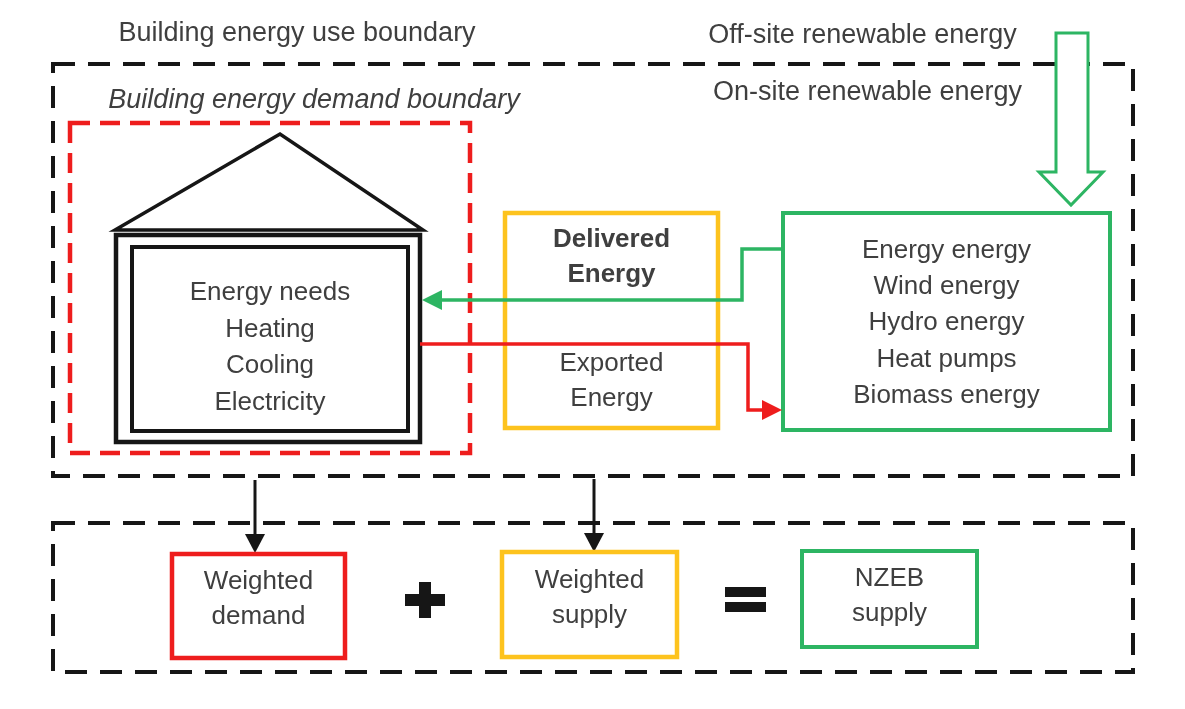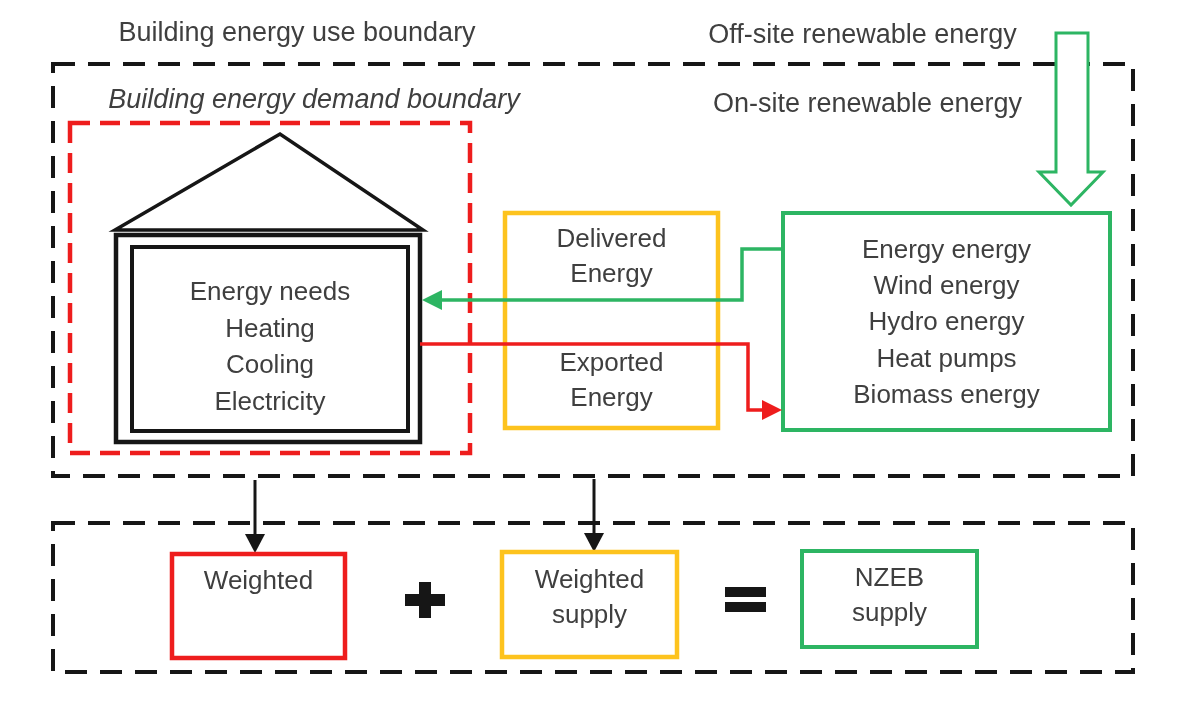--- a/index.html
+++ b/index.html
@@ -94,49 +94,50 @@
 
     <rect x="802" y="551" width="175" height="96" class="white-fill stroke-green" stroke-width="4"></rect>
   </svg>
 
   <div class="lbl" style="left:97px;top:17px;width:400px;">Building energy use boundary</div>
 
   <div class="lbl" style="left:695px;top:19px;width:335px;">Off-site renewable energy</div>
 
   <div class="lbl" style="left:88px;top:84px;width:452px;font-style:italic;">Building energy demand boundary</div>
 
-  <div class="lbl" style="left:697px;top:88px;width:341px;">On-site renewable energy</div>
+  <div class="lbl" style="left:697px;top:76px;width:341px;">On-site renewable energy</div>
 
   <div class="boxtext" style="left:132px;top:273px;width:276px;line-height:36.5px;">
     <div>Energy needs</div>
     <div>Heating</div>
     <div>Cooling</div>
     <div>Electricity</div>
   </div>
 
-  <div class="boxtext" style="left:505px;top:221px;width:213px;">
+  <div class="boxtext" style="left:505px;top:221px;width:213px;font-weight:bold;">
     <div>Delivered</div>
     <div>Energy</div>
   </div>
 
   <div class="boxtext" style="left:505px;top:345px;width:213px;">
     <div>Exported</div>
     <div>Energy</div>
   </div>
 
   <div class="boxtext" style="left:783px;top:231px;width:327px;line-height:36.2px;">
     <div>Energy energy</div>
     <div>Wind energy</div>
     <div>Hydro energy</div>
     <div>Heat pumps</div>
     <div>Biomass energy</div>
   </div>
 
   <div class="boxtext" style="left:172px;top:563px;width:173px;">
     <div>Weighted</div>
+    <div>demand</div>
   </div>
 
   <div class="boxtext" style="left:502px;top:562px;width:175px;">
     <div>Weighted</div>
     <div>supply</div>
   </div>
 
   <div class="boxtext" style="left:802px;top:560px;width:175px;">
     <div>NZEB</div>
     <div>supply</div>

